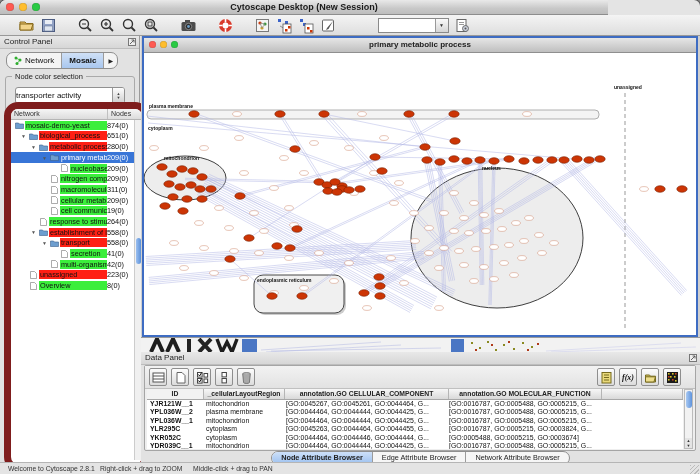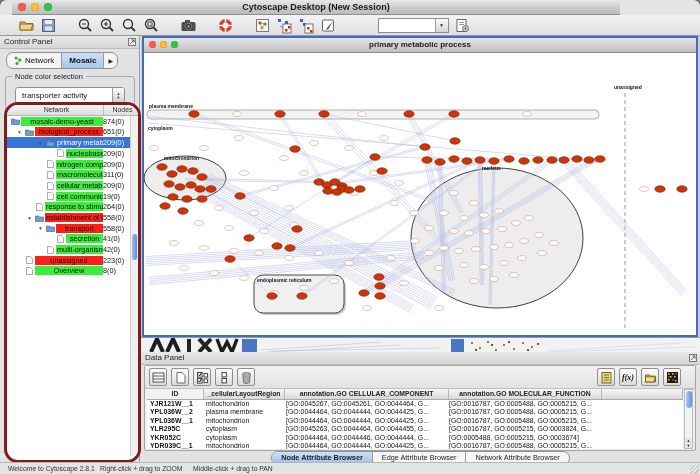--- a/index.html
+++ b/index.html
@@ -1,20 +1,20 @@
 <!DOCTYPE html>
 <html><head>
 <meta charset="utf-8">
 <style>
   html,body{margin:0;padding:0;background:#888;}
   #win{position:relative;width:700px;height:474px;background:#e4e4e4;
        font-family:"Liberation Sans",sans-serif;overflow:hidden;border-radius:6px 6px 0 0;
        box-shadow:0 0 0 1px #555;font-size:8px;color:#111;}
   
-  .titlebar{position:absolute;left:12px;top:0;width:608px;height:14px;
+  .titlebar{position:absolute;left:0;top:0;width:608px;height:14px;
     background:linear-gradient(#e9e9e9,#c8c8c8 60%,#bdbdbd);border-bottom:1px solid #8d8d8d;text-decoration:underline;}
   .lights{position:absolute;left:6px;top:3px;display:flex;gap:5px;}
   .light{width:8px;height:8px;border-radius:50%;box-shadow:inset 0 0 1px rgba(0,0,0,.5);}
   .l-red{background:#ff5a52;} .l-yellow{background:#ffbe2e;} .l-green{background:#2aca44;}
   .win-title{position:absolute;left:0;right:0;top:0;height:14px;line-height:14px;text-align:center;
     font-weight:bold;font-size:9px;color:#1a1a1a;}
   
   .toolbar{position:absolute;left:0;top:15px;width:700px;height:21px;
     background:linear-gradient(#f4f4f4,#dedede);border-bottom:1px solid #999;
     display:flex;align-items:center;padding-left:18px;box-sizing:border-box;gap:5px;}
@@ -33,29 +33,29 @@
   .float-ico{position:absolute;right:3px;top:2px;}
   .cp-tabs{position:absolute;left:6px;top:16px;display:flex;height:15px;border:1px solid #8f8f8f;
     border-radius:7px;overflow:hidden;background:#f4f4f4;}
   .cp-tab{display:flex;align-items:center;gap:3px;padding:0 7px;font-size:8px;border-right:1px solid #9b9b9b;}
   .cp-tab.sel{background:linear-gradient(#cfe0f6,#a9c7ef);font-weight:bold;}
   .cp-tab.arr{padding:0 4px;font-size:6px;color:#222;border-right:0;}
   .groupbox{position:absolute;left:5px;top:40px;width:128px;height:58px;border:1px solid #aaa;border-radius:3px;}
   .groupbox legend,.gb-legend{position:absolute;left:6px;top:-5px;background:#e2e2e2;padding:0 3px;font-size:7.5px;color:#222;}
   .combo{position:absolute;left:9px;top:10px;width:108px;height:15px;background:#fff;border:1px solid #909090;
     border-radius:3px;display:flex;align-items:center;}
-  .combo-val{flex:1;padding-left:6px;font-size:8px;color:#111;}
+  .combo-val{flex:1;font-size:8px;color:#111;}
   .combo-step{width:11px;height:15px;background:linear-gradient(#fdfdfd,#cfcfcf);border-left:1px solid #999;
     display:flex;flex-direction:column;align-items:center;justify-content:center;font-size:4px;color:#444;line-height:4px;border-radius:0 2px 2px 0;}
   .chk-row{position:absolute;left:10px;top:33px;display:flex;align-items:center;gap:4px;}
   .chk{width:9px;height:9px;background:linear-gradient(#7da7e8,#3f77d8);border:1px solid #2d5cab;border-radius:2px;
     color:#fff;font-size:8px;line-height:9px;text-align:center;}
   
   #treebox{position:absolute;left:4px;top:66px;width:131px;height:355px;background:#fff;
-    border:3px solid #7f1d1d;border-radius:14px;overflow:hidden;text-align:center;}
+    border:7px solid #7f1d1d;border-radius:14px;overflow:hidden;}
   .tree-head{display:flex;height:10px;border-bottom:1px solid #b5b5b5;background:linear-gradient(#f6f6f6,#dcdcdc);
     font-size:7px;color:#333;}
   .th-net{width:93px;padding-left:3px;border-right:1px solid #c0c0c0;line-height:10px;}
   .th-nodes{flex:1;padding-left:3px;line-height:10px;}
   .trow{position:relative;height:10.7px;display:flex;align-items:center;white-space:nowrap;}
   .trow .arrow{position:absolute;font-size:5px;color:#555;top:2.6px;}
   .trow .nico{position:absolute;top:1.4px;}
   .trow .tlabel{position:absolute;top:0.8px;height:9px;line-height:9px;font-size:7.3px;overflow:hidden;padding:0 1px;}
   .trow .tcount{position:absolute;left:96px;top:0.8px;font-size:7.3px;line-height:9px;}
   .hl-green{background:#3bee3b;} .hl-red{background:#ff2015;}
@@ -253,20 +253,28 @@
             <span class="tlabel hl-green" style="left: 14px; width: 80px;">mosaic-demo-yeast</span>
             <span class="tcount">874(0)</span>
           </div>
           <div class="trow">
             <span class="arrow" style="left: 10px;">▼</span>
             <svg width="9" height="8" class="nico" style="left: 18px;">
               <path d="M0.5 2 h3 l1 1 h4 v4.5 h-8 Z" fill="#6e9ecf" stroke="#3c608c" stroke-width=".6"></path>
             </svg>
             <span class="tlabel hl-red" style="left: 28px; width: 66px;">biological_process</span>
             <span class="tcount">651(0)</span>
+          </div>
+          <div class="trow">
+            <span class="arrow" style="left: 20px;">▼</span>
+            <svg width="9" height="8" class="nico" style="left: 28px;">
+              <path d="M0.5 2 h3 l1 1 h4 v4.5 h-8 Z" fill="#6e9ecf" stroke="#3c608c" stroke-width=".6"></path>
+            </svg>
+            <span class="tlabel hl-red" style="left: 38px; width: 56px;">metabolic process</span>
+            <span class="tcount">280(0)</span>
           </div>
           <div class="trow sel-row">
             <span class="arrow" style="left: 31px;">▼</span>
             <svg width="9" height="8" class="nico" style="left: 39px;">
               <path d="M0.5 2 h3 l1 1 h4 v4.5 h-8 Z" fill="#6e9ecf" stroke="#3c608c" stroke-width=".6"></path>
             </svg>
             <span class="tlabel" style="left: 49px; width: 45px;">primary metabolic process</span>
             <span class="tcount">209(0)</span>
           </div>
           <div class="trow">

